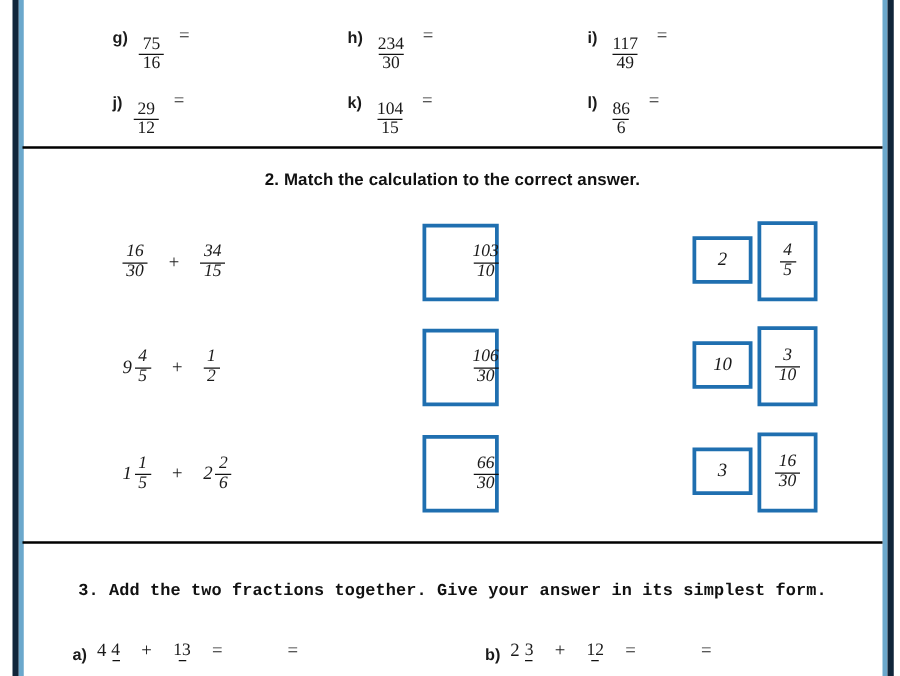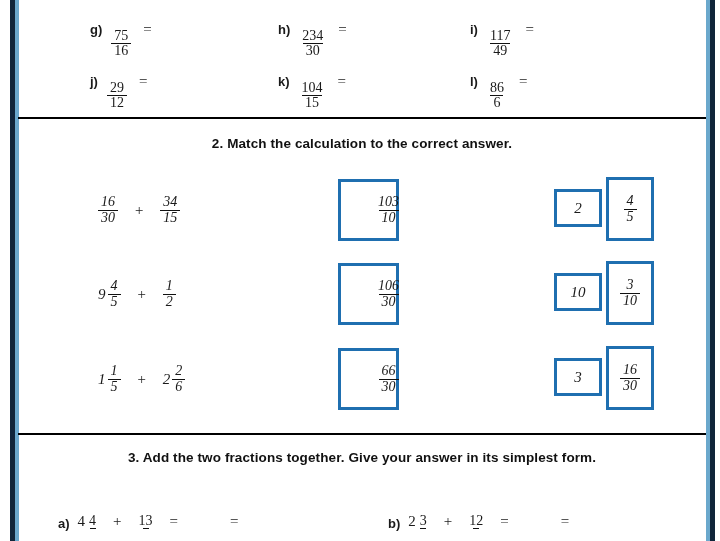--- a/index.html
+++ b/index.html
@@ -106,21 +106,21 @@
     width: 688px;
     left: 18px;
     text-align: center;
     font-family: "Liberation Sans", sans-serif;
     font-size: 13.5px;
     font-weight: 600;
     color: #111111;
     letter-spacing: 0.1px;
   }
   #heading-2 { top: 136px; }
-  #heading-3 { top: 450px; }
+  #heading-3 { top: 466px; font-family: Liberation Mono, monospace; }
 
   
   .match-row {
     position: absolute;
     left: 18px;
     width: 688px;
     height: 70px;
     display: block;
     font-style: italic;
   }

